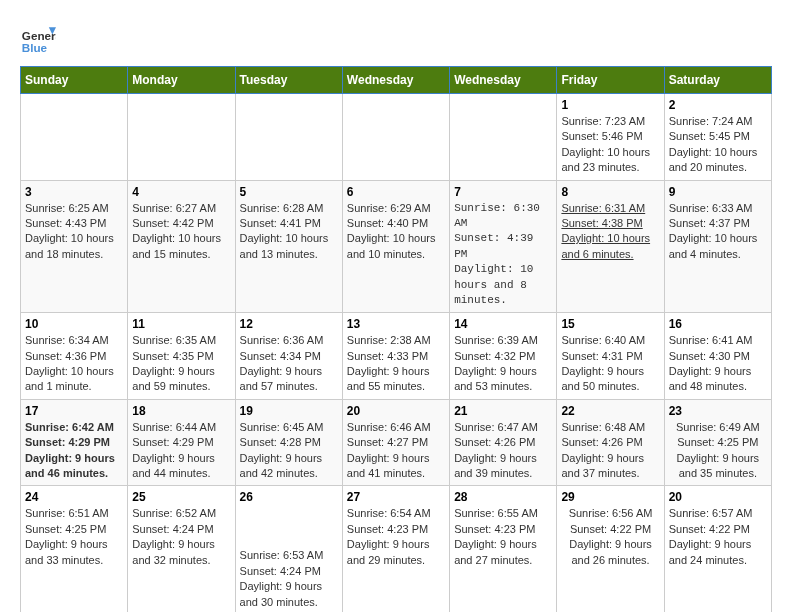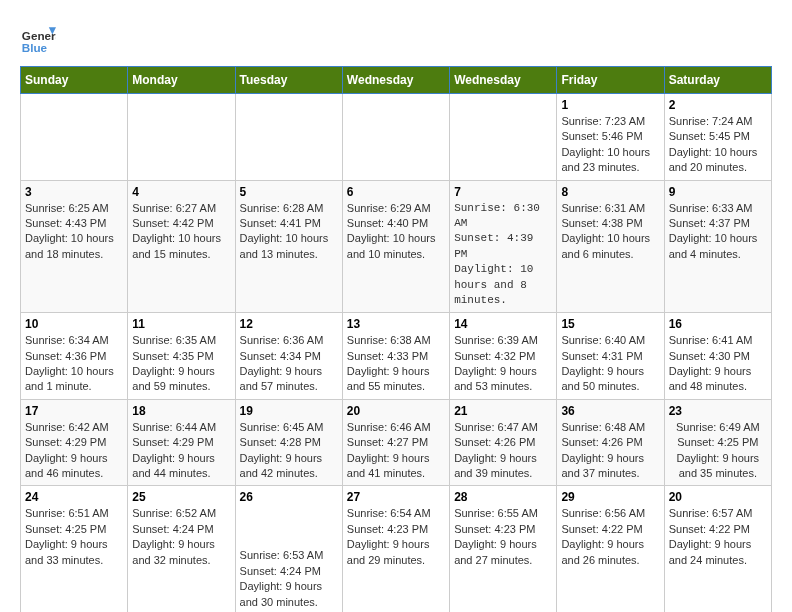--- a/index.html
+++ b/index.html
@@ -151,21 +151,21 @@
 Daylight: 10 hours and 10 minutes.</div>
         </td>
         <td>
           <span class="day-number">7</span>
           <div class="day-info" style="white-space: pre-line; font-family: Liberation Mono, monospace;">Sunrise: 6:30 AM
 Sunset: 4:39 PM
 Daylight: 10 hours and 8 minutes.</div>
         </td>
         <td>
           <span class="day-number">8</span>
-          <div class="day-info" style="white-space: pre-line;">Sunrise: 6:31 AM
+          <div class="day-info" style="white-space: pre-line; text-decoration: underline;">Sunrise: 6:31 AM
 Sunset: 4:38 PM
 Daylight: 10 hours and 6 minutes.</div>
         </td>
         <td>
           <span class="day-number">9</span>
           <div class="day-info" style="white-space: pre-line;">Sunrise: 6:33 AM
 Sunset: 4:37 PM
 Daylight: 10 hours and 4 minutes.</div>
         </td>
       </tr>
@@ -183,21 +183,21 @@
 Daylight: 9 hours and 59 minutes.</div>
         </td>
         <td>
           <span class="day-number">12</span>
           <div class="day-info" style="white-space: pre-line;">Sunrise: 6:36 AM
 Sunset: 4:34 PM
 Daylight: 9 hours and 57 minutes.</div>
         </td>
         <td>
           <span class="day-number">13</span>
-          <div class="day-info" style="white-space: pre-line;">Sunrise: 6:38 AM
+          <div class="day-info" style="white-space: pre-line;">Sunrise: 2:38 AM
 Sunset: 4:33 PM
 Daylight: 9 hours and 55 minutes.</div>
         </td>
         <td>
           <span class="day-number">14</span>
           <div class="day-info" style="white-space: pre-line;">Sunrise: 6:39 AM
 Sunset: 4:32 PM
 Daylight: 9 hours and 53 minutes.</div>
         </td>
         <td>
@@ -209,21 +209,21 @@
         <td>
           <span class="day-number">16</span>
           <div class="day-info" style="white-space: pre-line;">Sunrise: 6:41 AM
 Sunset: 4:30 PM
 Daylight: 9 hours and 48 minutes.</div>
         </td>
       </tr>
       <tr>
         <td>
           <span class="day-number">17</span>
-          <div class="day-info" style="white-space: pre-line;">Sunrise: 6:42 AM
+          <div class="day-info" style="white-space: pre-line; font-weight: bold;">Sunrise: 6:42 AM
 Sunset: 4:29 PM
 Daylight: 9 hours and 46 minutes.</div>
         </td>
         <td>
           <span class="day-number">18</span>
           <div class="day-info" style="white-space: pre-line;">Sunrise: 6:44 AM
 Sunset: 4:29 PM
 Daylight: 9 hours and 44 minutes.</div>
         </td>
         <td>
@@ -238,21 +238,21 @@
 Sunset: 4:27 PM
 Daylight: 9 hours and 41 minutes.</div>
         </td>
         <td>
           <span class="day-number">21</span>
           <div class="day-info" style="white-space: pre-line;">Sunrise: 6:47 AM
 Sunset: 4:26 PM
 Daylight: 9 hours and 39 minutes.</div>
         </td>
         <td>
-          <span class="day-number">36</span>
+          <span class="day-number">22</span>
           <div class="day-info" style="white-space: pre-line;">Sunrise: 6:48 AM
 Sunset: 4:26 PM
 Daylight: 9 hours and 37 minutes.</div>
         </td>
         <td>
           <span class="day-number">23</span>
           <div class="day-info" style="white-space: pre-line; text-align: center;">Sunrise: 6:49 AM
 Sunset: 4:25 PM
 Daylight: 9 hours and 35 minutes.</div>
         </td>
@@ -283,21 +283,21 @@
 Daylight: 9 hours and 29 minutes.</div>
         </td>
         <td>
           <span class="day-number">28</span>
           <div class="day-info" style="white-space: pre-line;">Sunrise: 6:55 AM
 Sunset: 4:23 PM
 Daylight: 9 hours and 27 minutes.</div>
         </td>
         <td>
           <span class="day-number">29</span>
-          <div class="day-info" style="white-space: pre-line;">Sunrise: 6:56 AM
+          <div class="day-info" style="white-space: pre-line; text-align: center;">Sunrise: 6:56 AM
 Sunset: 4:22 PM
 Daylight: 9 hours and 26 minutes.</div>
         </td>
         <td>
           <span class="day-number">20</span>
           <div class="day-info" style="white-space: pre-line;">Sunrise: 6:57 AM
 Sunset: 4:22 PM
 Daylight: 9 hours and 24 minutes.</div>
         </td>
       </tr>

